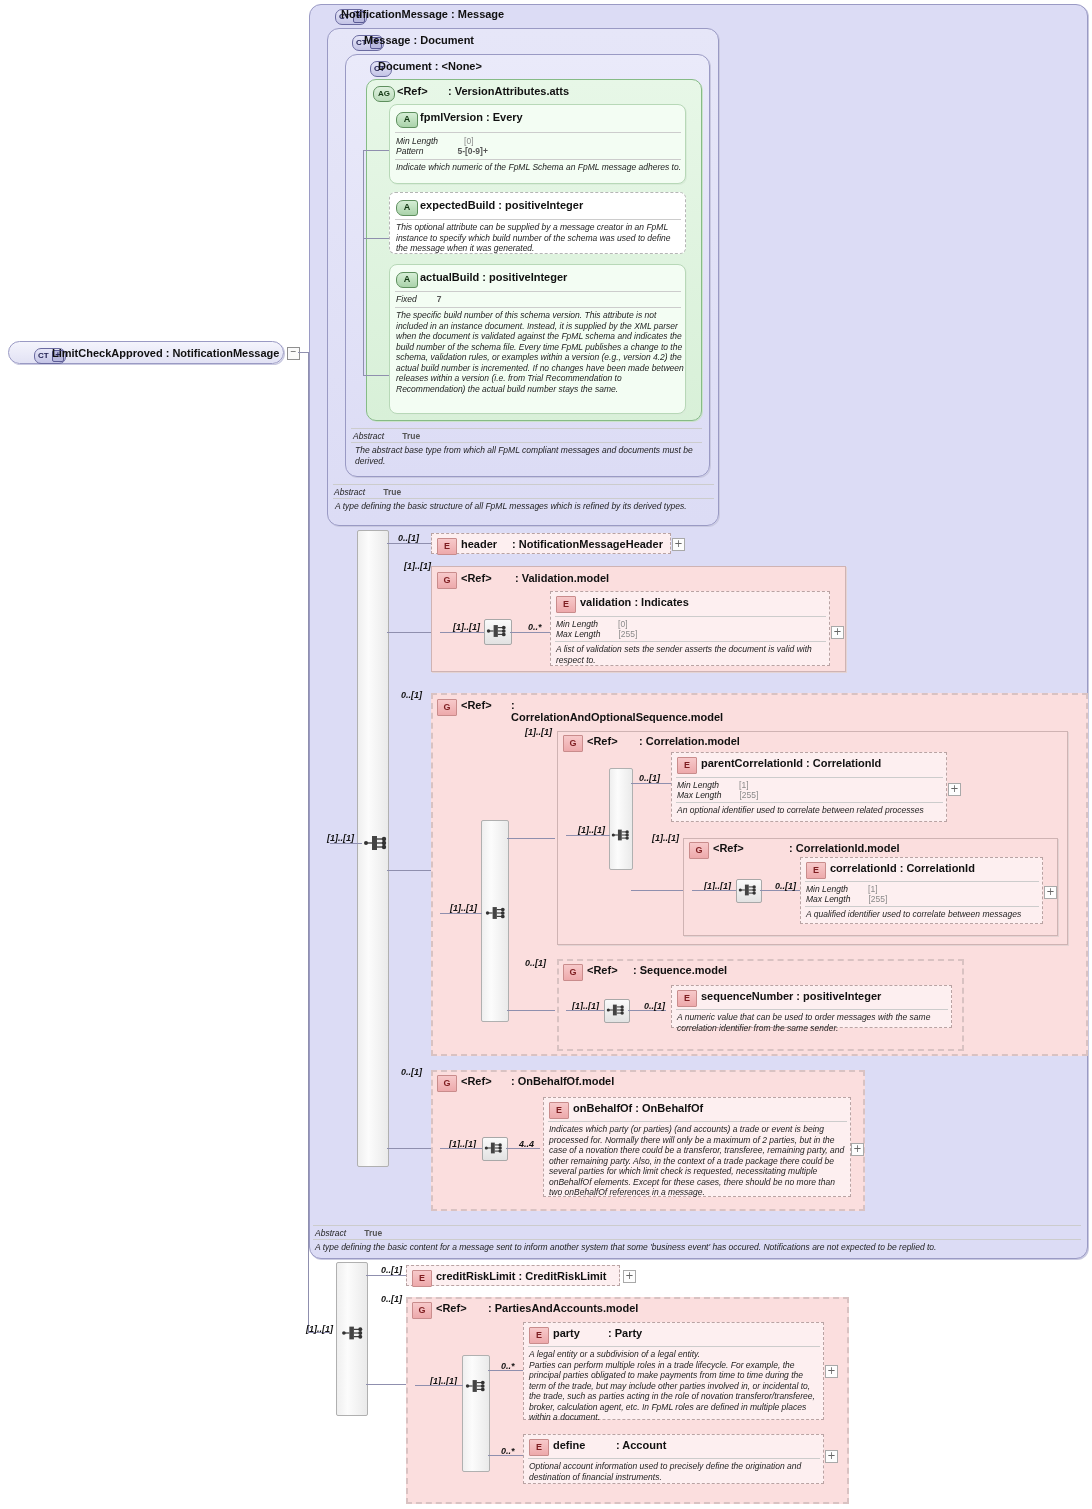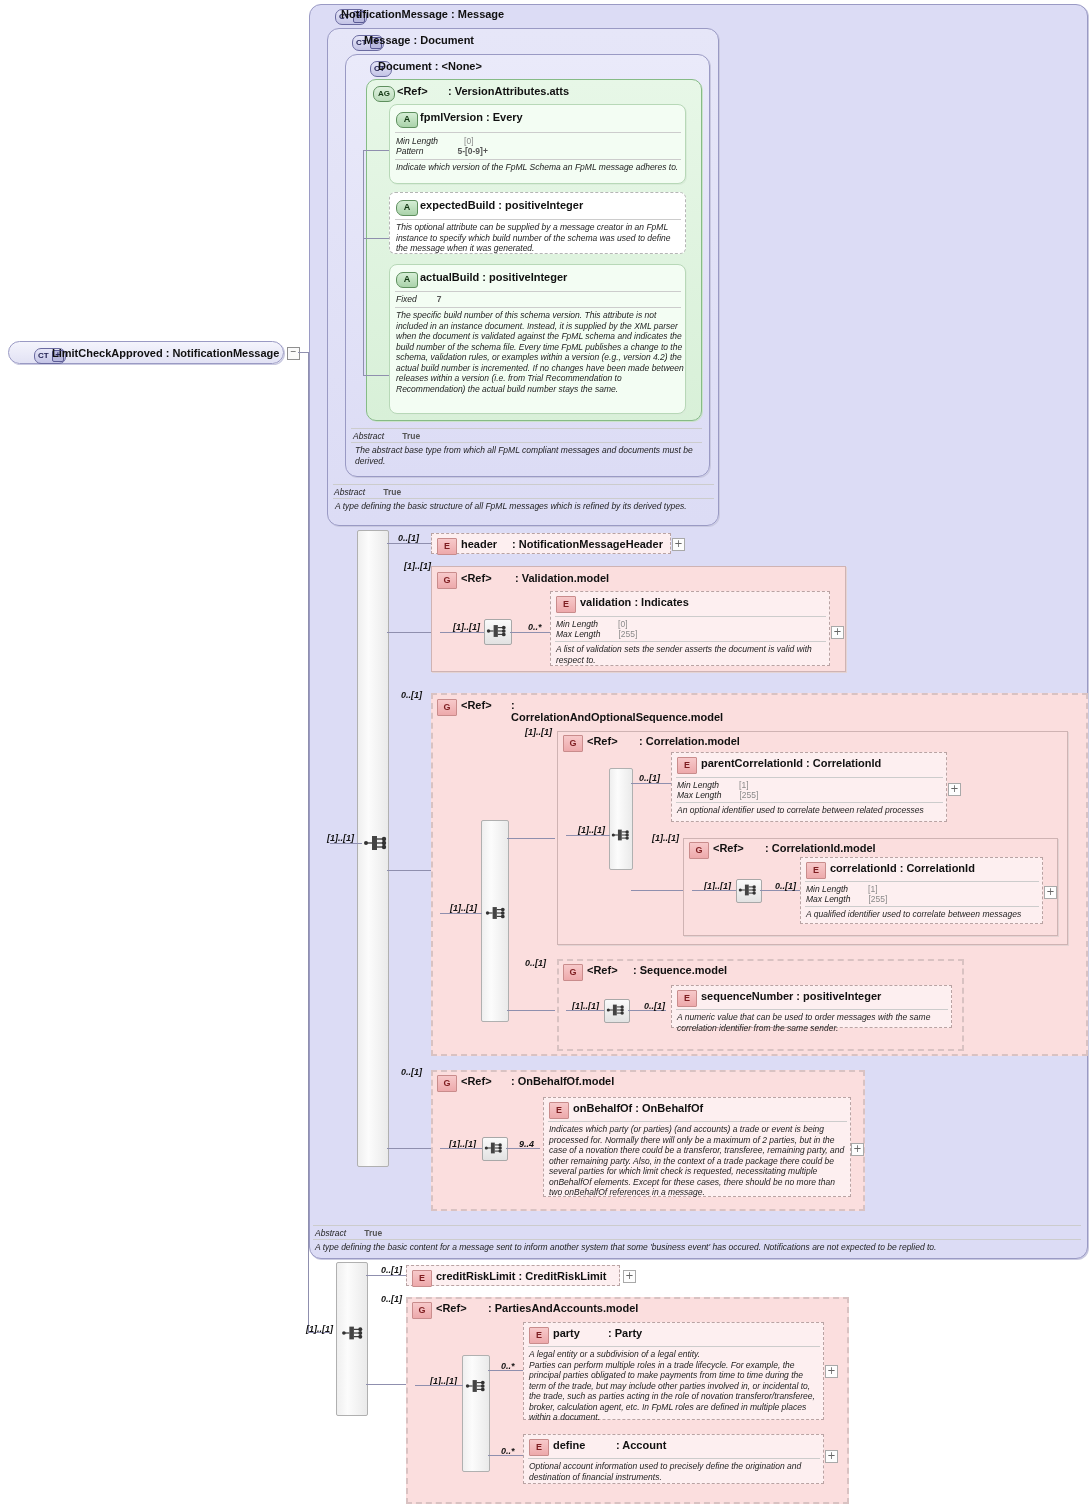--- a/index.html
+++ b/index.html
@@ -258,21 +258,21 @@
     <div class="abs" style="left:6px;top:5px;">
       <span class="badge badge-a">A</span>
     </div>
     <div class="abs title" style="left:30px;top:6px;">fpmlVersion : Every</div>
     <div class="abs hr" style="left:5px;top:27px;width:286px;"></div>
     <div class="abs facets" style="left:6px;top:31px;width:290px;">
       <div><span class="fk">Min Length</span><span class="fv grey" style="margin-left:20px;">[0]</span></div>
       <div><span class="fk">Pattern</span><span class="fv" style="margin-left:28px;">5-[0-9]+</span></div>
     </div>
     <div class="abs hr" style="left:5px;top:54px;width:286px;"></div>
-    <div class="abs doc" style="left:6px;top:57px;width:288px;">Indicate which version of the FpML Schema an FpML message adheres to.</div>
+    <div class="abs doc" style="left:6px;top:57px;width:288px;">Indicate which numeric of the FpML Schema an FpML message adheres to.</div>
   </div>
 
   <div class="abs attr-box dashed" style="left:389px;top:192px;width:297px;height:62px;">
     <div class="abs" style="left:6px;top:5px;">
       <span class="badge badge-a">A</span>
     </div>
     <div class="abs title" style="left:30px;top:6px;">expectedBuild : positiveInteger</div>
     <div class="abs hr" style="left:5px;top:26px;width:286px;"></div>
     <div class="abs doc" style="left:6px;top:29px;width:288px;">This optional attribute can be supplied by a message creator in an FpML instance to specify which build number of the schema was used to define the message when it was generated.</div>
   </div>
@@ -444,21 +444,21 @@
     <div class="abs doc" style="left:5px;top:52px;width:268px;">An optional identifier used to correlate between related processes</div>
   </div>
   <div class="plusbox" style="left:948px;top:783px;">+</div>
 
   <div class="card" style="left:652px;top:833px;">[1]..[1]</div>
   <div class="abs grp-box" style="left:683px;top:838px;width:375px;height:98px;"></div>
   <div class="abs" style="left:689px;top:841px;">
     <span class="badge badge-g">G</span>
   </div>
   <div class="abs title" style="left:713px;top:842px;">&lt;Ref&gt;</div>
-  <div class="abs title" style="left:765px;top:842px;">: CorrelationId.model</div>
+  <div class="abs title" style="left:789px;top:842px;">: CorrelationId.model</div>
 
   <div class="seqicon" style="left:736px;top:879px;width:24px;height:22px;"></div>
   <svg class="abs" style="left:738px;top:881px;width:20px;height:18px;" viewBox="0 0 26 22">
     <line x1="2" y1="11" x2="9" y2="11" stroke="#333" stroke-width="1.3"></line>
     <circle cx="3" cy="11" r="2" fill="#333"></circle>
     <rect x="9" y="4" width="5" height="14" fill="#444"></rect>
     <line x1="14" y1="7" x2="20" y2="7" stroke="#333" stroke-width="1.3"></line>
     <line x1="14" y1="11" x2="20" y2="11" stroke="#333" stroke-width="1.3"></line>
     <line x1="14" y1="15" x2="20" y2="15" stroke="#333" stroke-width="1.3"></line>
     <circle cx="21" cy="7" r="2.2" fill="#333"></circle>
@@ -535,21 +535,21 @@
     <line x1="14" y1="7" x2="20" y2="7" stroke="#333" stroke-width="1.3"></line>
     <line x1="14" y1="11" x2="20" y2="11" stroke="#333" stroke-width="1.3"></line>
     <line x1="14" y1="15" x2="20" y2="15" stroke="#333" stroke-width="1.3"></line>
     <circle cx="21" cy="7" r="2.2" fill="#333"></circle>
     <circle cx="21" cy="11" r="2.2" fill="#333"></circle>
     <circle cx="21" cy="15" r="2.2" fill="#333"></circle>
   </svg>
   <div class="card" style="left:449px;top:1139px;">[1]..[1]</div>
   <div class="ln lnh abs" style="left:440px;top:1148px;width:42px;"></div>
   <div class="ln lnh abs" style="left:506px;top:1148px;width:34px;"></div>
-  <div class="card" style="left:519px;top:1139px;">9..4</div>
+  <div class="card" style="left:519px;top:1139px;">4..4</div>
 
   <div class="abs elem-box" style="left:543px;top:1097px;width:308px;height:100px;">
     <div class="abs" style="left:5px;top:3px;">
       <span class="badge badge-e">E</span>
     </div>
     <div class="abs title" style="left:29px;top:4px;">onBehalfOf : OnBehalfOf</div>
     <div class="abs hr" style="left:4px;top:23px;width:299px;"></div>
     <div class="abs doc" style="left:5px;top:26px;width:300px;">Indicates which party (or parties) (and accounts) a trade or event is being processed for. Normally there will only be a maximum of 2 parties, but in the case of a novation there could be a transferor, transferee, remaining party, and other remaining party. Also, in the context of a trade package there could be several parties for which limit check is requested, necessitating multiple onBehalfOf elements. Except for these cases, there should be no more than two onBehalfOf references in a message.</div>
   </div>
   <div class="plusbox" style="left:851px;top:1143px;">+</div>

